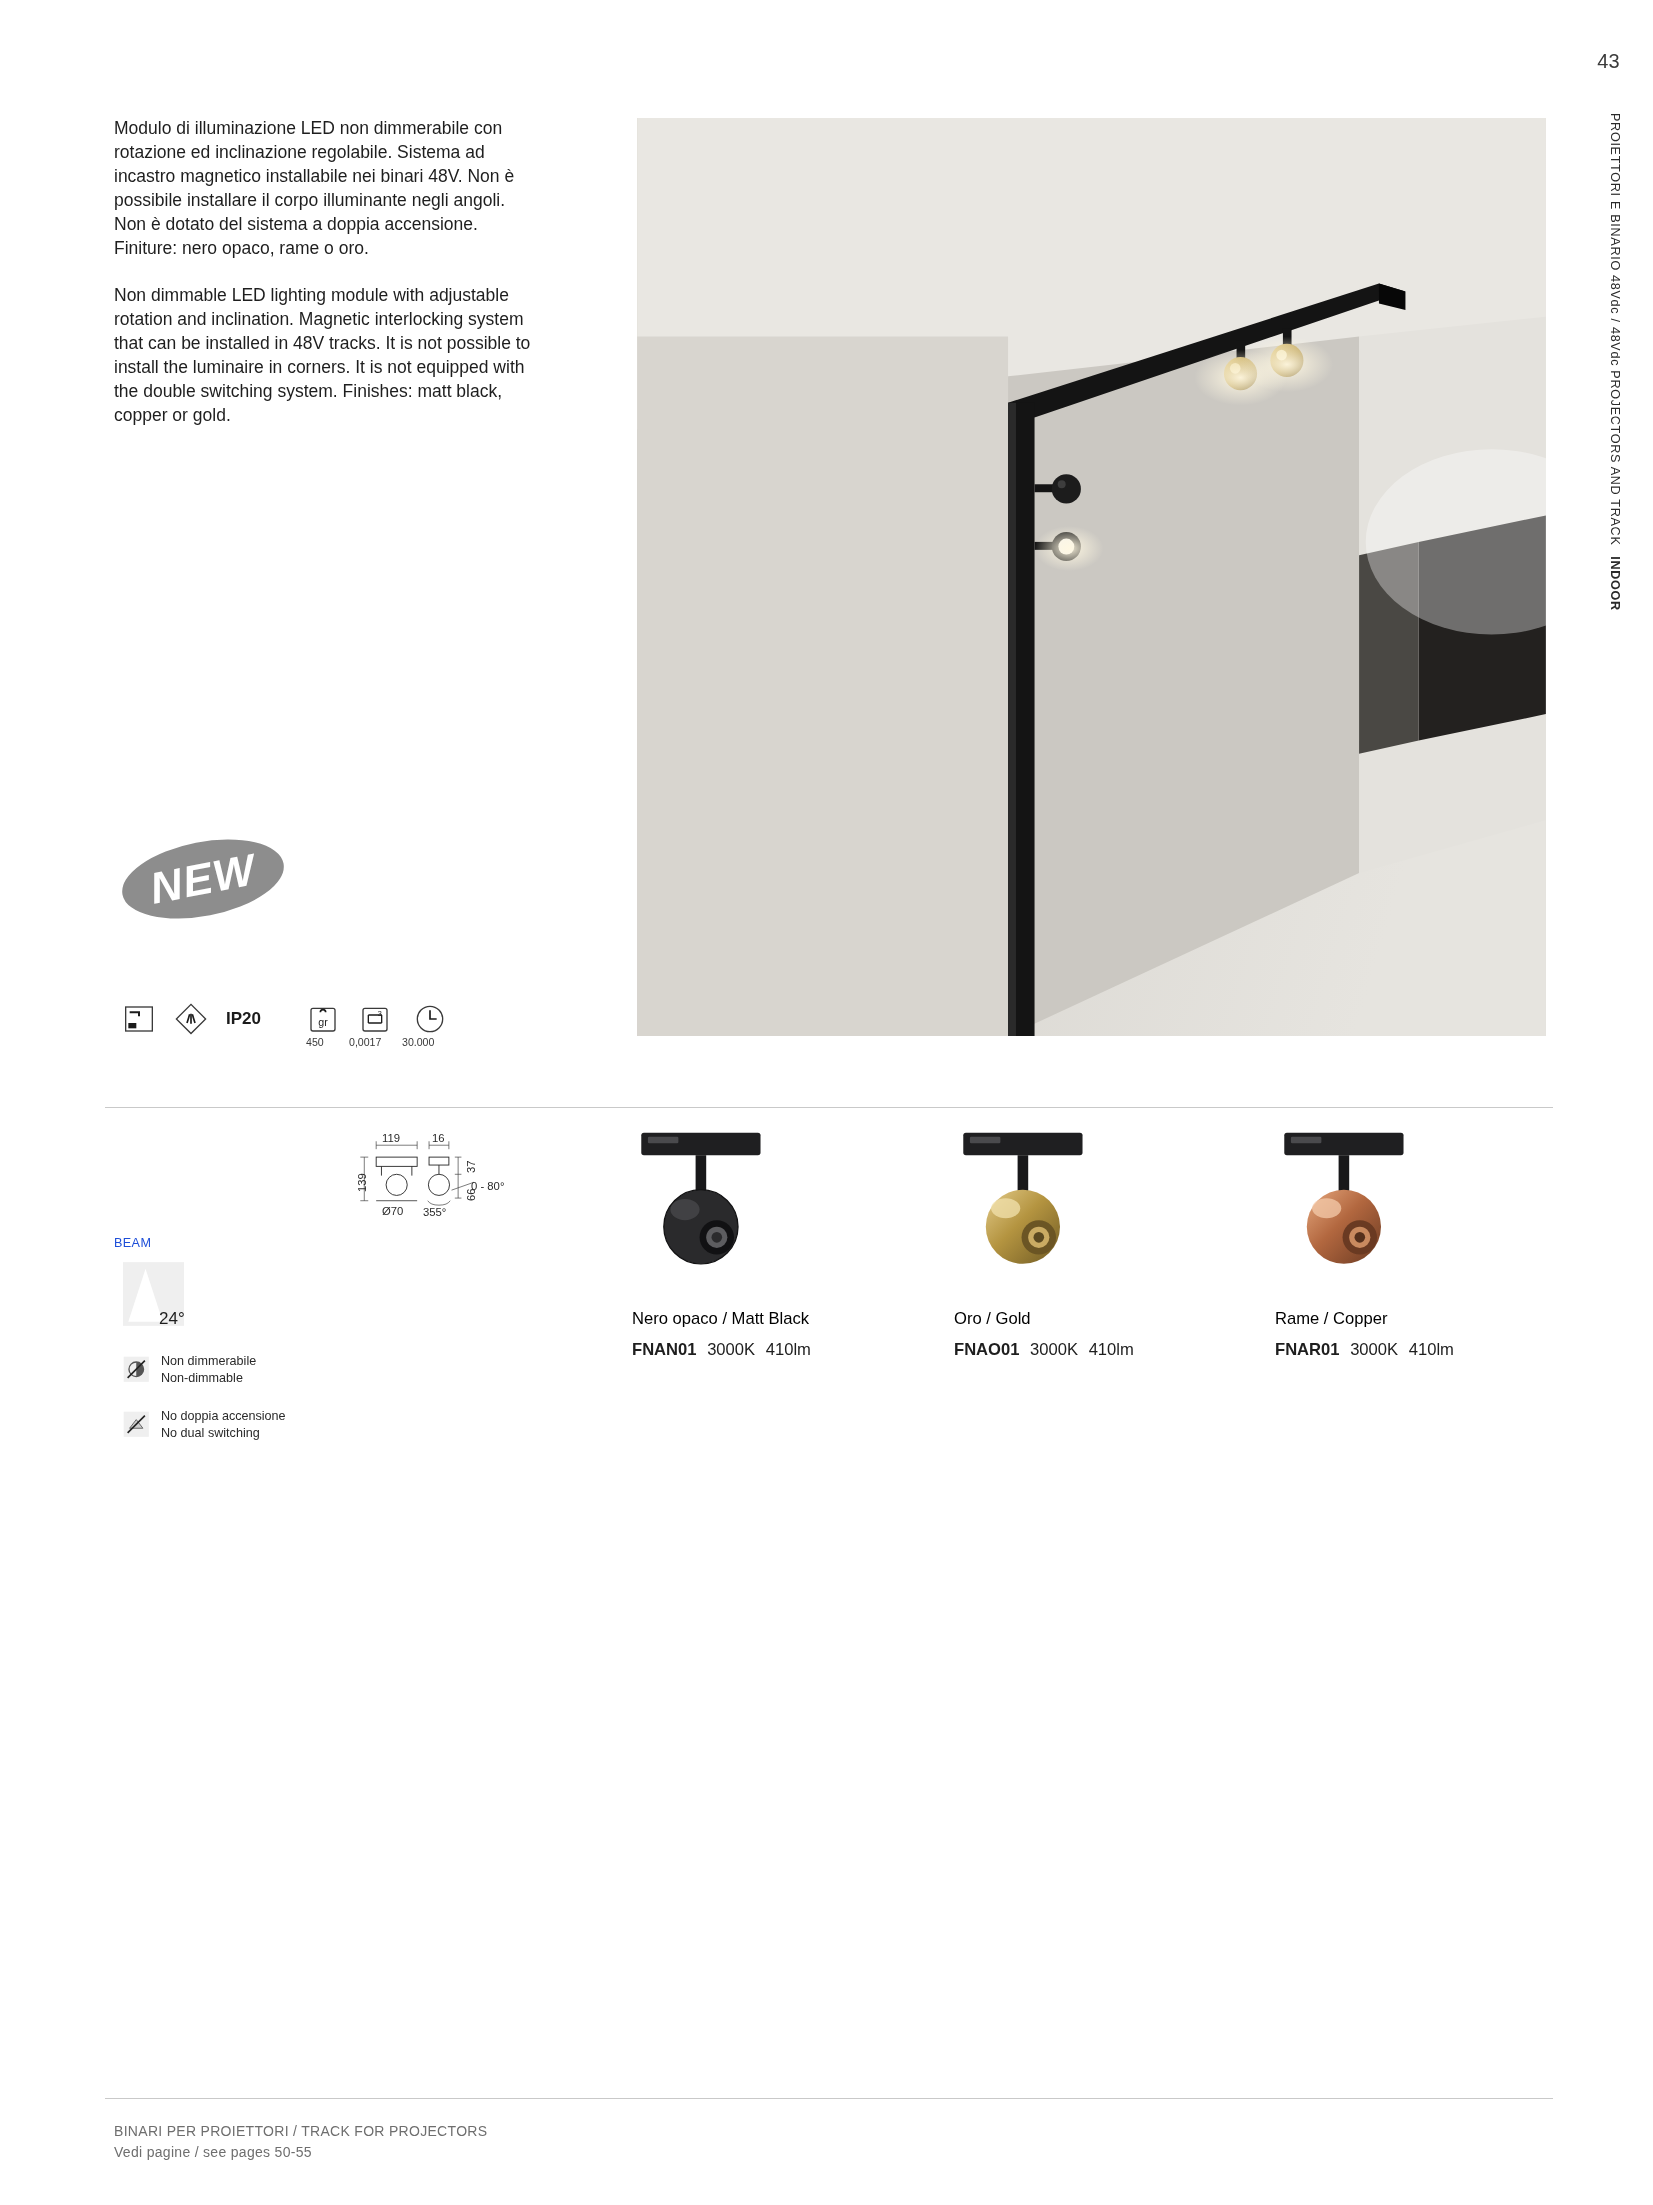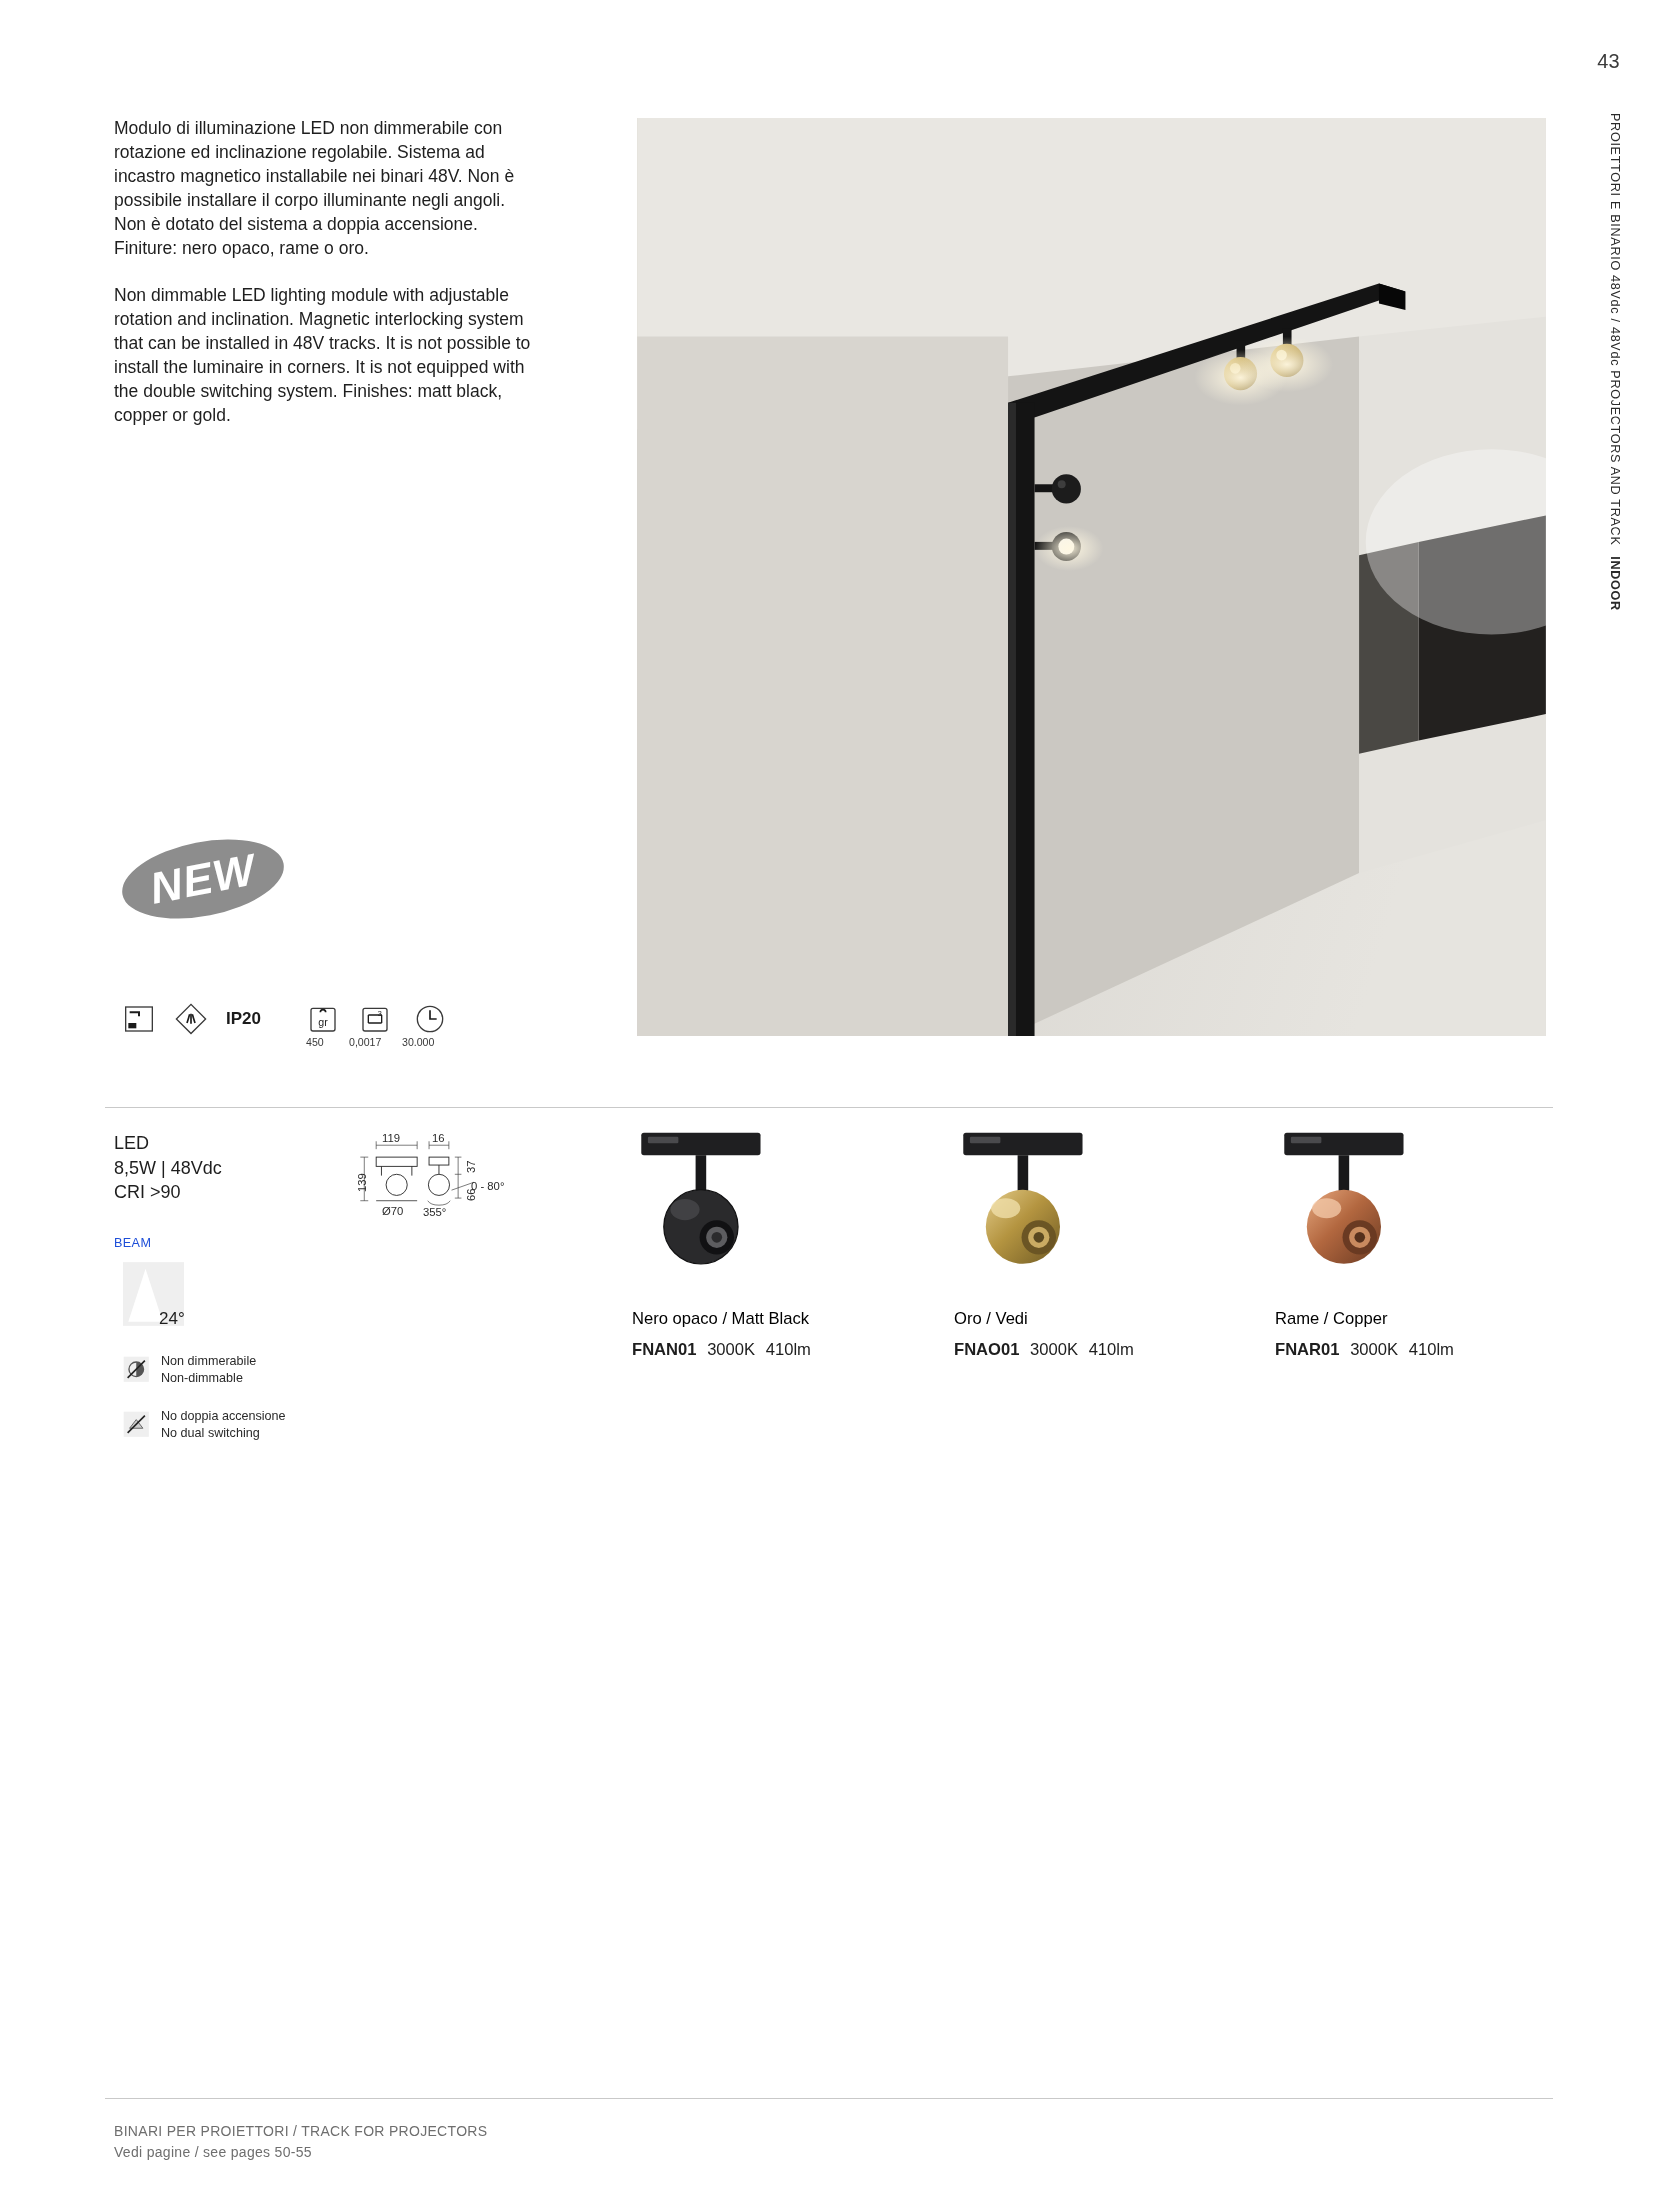--- a/index.html
+++ b/index.html
@@ -309,25 +309,20 @@
         <circle cx="24" cy="24" r="19" fill="#ffffff" stroke="#3a3a3a" stroke-width="2"></circle>
         <path d="M24 11 V24 H34" fill="none" stroke="#1b1b1b" stroke-width="2.5"></path>
       </svg>
     </div>
     <div class="ico-cap" style="left:279px;">30.000</div>
 
   </div>
 
   <div class="rule" style="top:1107px;"></div>
 
-  <div class="led-block">
-    <div class="line">LED</div>
-    <div class="line">8,5W  |  48Vdc</div>
-    <div class="line">CRI &gt;90</div>
-  </div>
 
   <div class="beam-label">BEAM</div>
 
   <div class="beam-icon">
     <svg width="61" height="64" viewBox="0 0 92 96">
       <rect x="0" y="0" width="92" height="96" fill="#efefef"></rect>
       <polygon points="34,10 8,90 60,90" fill="#ffffff"></polygon>
     </svg>
   </div>
   <div class="beam-deg">24°</div>
@@ -513,21 +508,21 @@
         <rect x="14" y="10" width="180" height="34" rx="4" fill="#1f1f21"></rect>
         <rect x="24" y="16" width="46" height="10" rx="2" fill="#4a4a4d"></rect>
         <rect x="96" y="44" width="16" height="56" fill="#18181a"></rect>
         <circle cx="104" cy="152" r="56" fill="url(#gldv)"></circle>
         <ellipse cx="78" cy="124" rx="22" ry="15" fill="#f2e2ae" opacity="0.75"></ellipse>
         <circle cx="128" cy="168" r="26" fill="#6b5524"></circle>
         <circle cx="128" cy="168" r="16" fill="#caab63"></circle>
         <circle cx="128" cy="168" r="8" fill="#5b4920"></circle>
       </svg>
     </div>
-    <div class="vname">Oro / Vedi</div>
+    <div class="vname">Oro / Gold</div>
     <div class="vcode">
       <b>FNAO01</b><span>3000K</span><span>410lm</span>
     </div>
   </div>
 
   <div class="variant" style="left:1275px;">
     <div class="prod">
       <svg width="212" height="179" viewBox="0 0 320 270">
         <defs>
           <linearGradient id="cprv" x1="0" y1="0" x2="1" y2="1">

